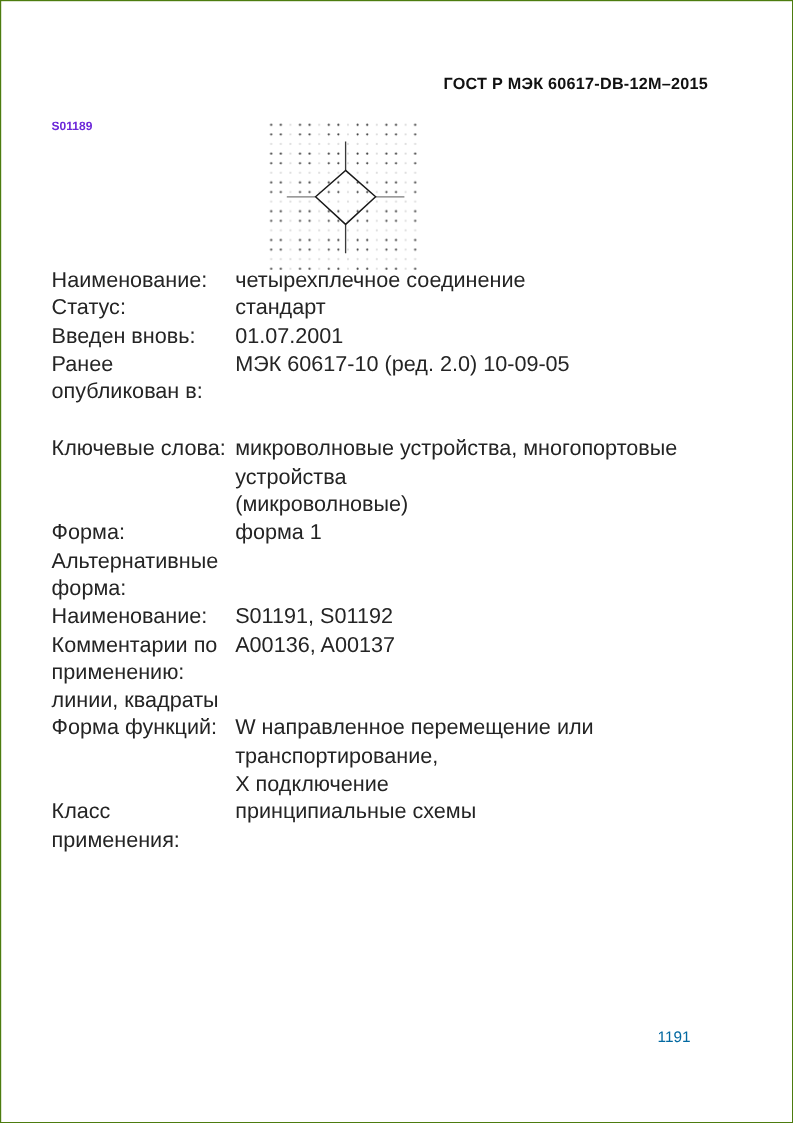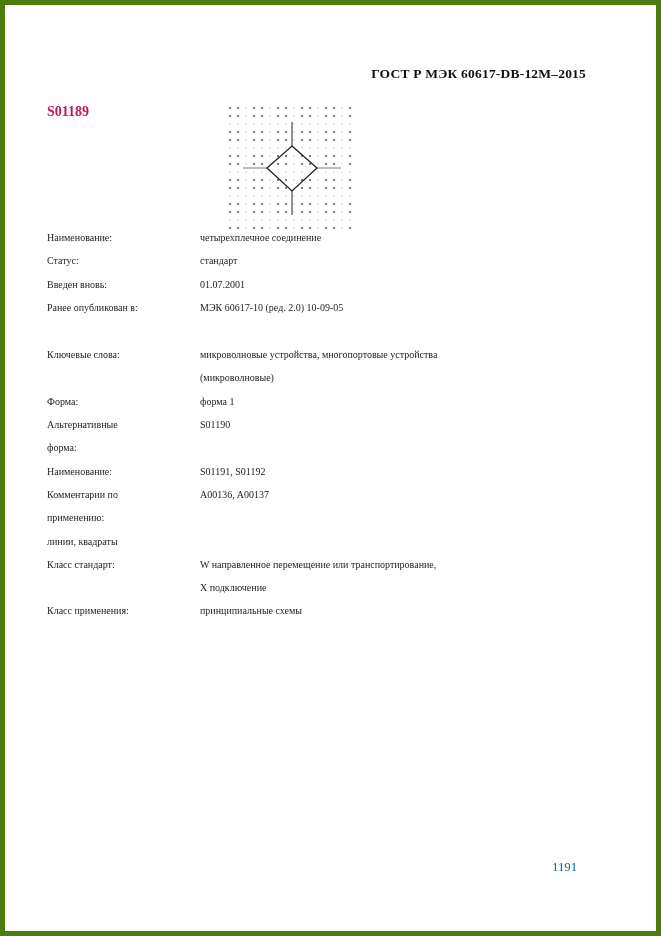--- a/index.html
+++ b/index.html
@@ -6,56 +6,56 @@
     margin: 0;
     padding: 0;
     background: #ffffff;
   }
   .page {
     position: relative;
     width: 661px;
     height: 936px;
     background: #ffffff;
     box-sizing: border-box;
-    border: 5px solid #4d7c0f;
-    font-family: Liberation Serif, serif;
+    border: 1px solid #4d7c0f;
+    font-family: Liberation Sans, sans-serif;
     color: #222222;
     overflow: hidden;
   }
   .doc-header {
     position: absolute;
     top: 61px;
     right: 70px;
     font-size: 13.5px;
     font-weight: bold;
     color: #111111;
     letter-spacing: 0.2px;
     white-space: nowrap;
   }
   .symbol-id {
     position: absolute;
     top: 99px;
     left: 42px;
-    font-size: 14px;
+    font-size: 10px;
     font-weight: bold;
-    color: #be185d;
+    color: #6d28d9;
   }
   .symbol-figure {
     position: absolute;
     top: 100px;
     left: 222px;
     width: 128px;
     height: 124px;
   }
   .fields {
     position: absolute;
     top: 221px;
     left: 42px;
     width: 565px;
-    font-size: 10px;
+    font-size: 18px;
     line-height: 23.3px;
   }
   .field-row {
     display: grid;
     grid-template-columns: 153px 1fr;
     align-items: start;
   }
   .field-row.section-gap {
     margin-top: 24px;
   }
@@ -126,36 +126,35 @@
       <div class="field-value">микроволновые устройства, многопортовые устройства
 (микроволновые)</div>
     </div>
     <div class="field-row">
       <div class="field-label">Форма:</div>
       <div class="field-value">форма 1</div>
     </div>
     <div class="field-row">
       <div class="field-label">Альтернативные
 форма:</div>
-      <div class="field-value">S01190</div>
     </div>
     <div class="field-row">
       <div class="field-label">Наименование:</div>
       <div class="field-value">S01191, S01192</div>
     </div>
     <div class="field-row">
       <div class="field-label">Комментарии по
 применению:</div>
       <div class="field-value">A00136, A00137</div>
     </div>
     <div class="field-row">
       <div class="field-value">линии, квадраты</div>
     </div>
     <div class="field-row">
-      <div class="field-label">Класс стандарт:</div>
+      <div class="field-label">Форма функций:</div>
       <div class="field-value">W направленное перемещение или транспортирование,
 X подключение</div>
     </div>
     <div class="field-row">
       <div class="field-label">Класс применения:</div>
       <div class="field-value">принципиальные схемы</div>
     </div>
   </div>
 
   <div class="page-number">1191</div>

